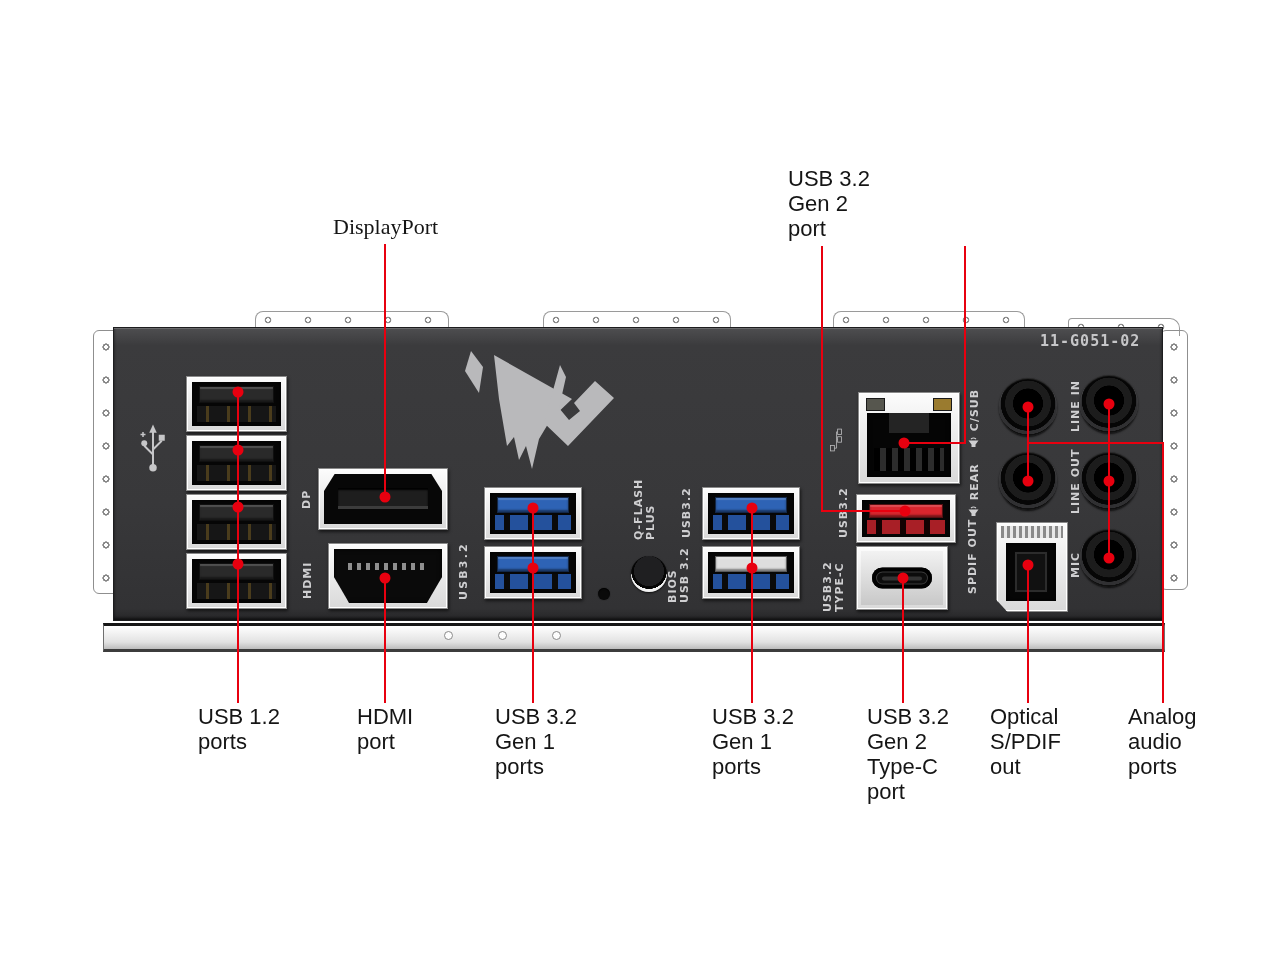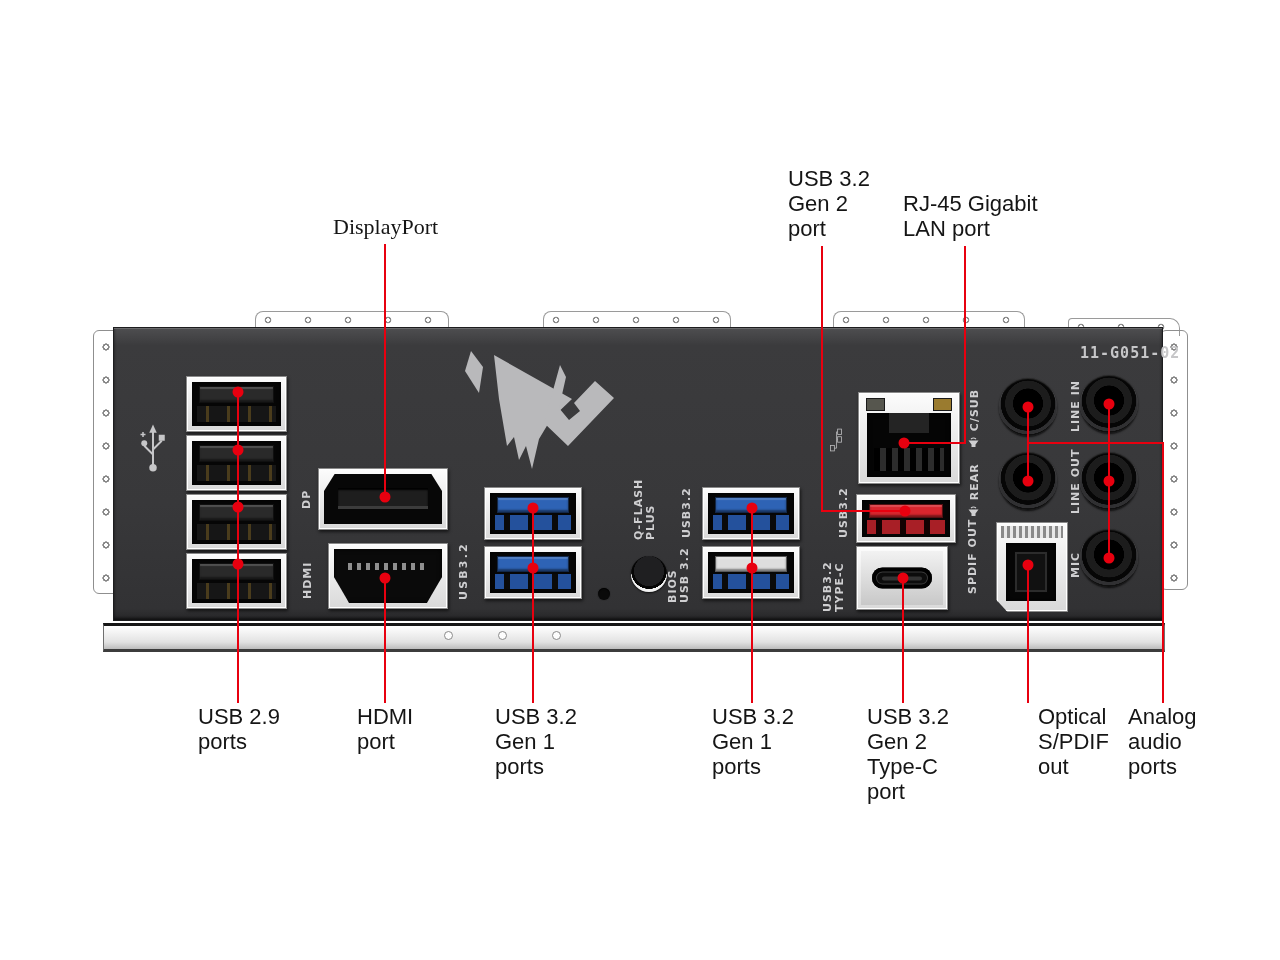--- a/index.html
+++ b/index.html
@@ -63,38 +63,36 @@
 </style>
 </head>
 <body>
 
 <div id="stage">
 
   <div class="callout" style="left:333px;top:214px;font-family:Liberation Serif, serif;">DisplayPort</div>
   <div class="callout" style="left:788px;top:166px;">USB 3.2
 Gen 2
 port</div>
-  <div class="callout" style="left:903px;top:191px;">RJ-45 Gigabit
-LAN port</div>
-
-  <div class="callout" style="left:198px;top:704px;">USB 2.9
+
+  <div class="callout" style="left:198px;top:704px;">USB 1.2
 ports</div>
   <div class="callout" style="left:357px;top:704px;">HDMI
 port</div>
   <div class="callout" style="left:495px;top:704px;">USB 3.2
 Gen 1
 ports</div>
   <div class="callout" style="left:712px;top:704px;">USB 3.2
 Gen 1
 ports</div>
   <div class="callout" style="left:867px;top:704px;">USB 3.2
 Gen 2
 Type-C
 port</div>
-  <div class="callout" style="left:990px;top:704px;margin-left:48px;">Optical
+  <div class="callout" style="left:990px;top:704px;">Optical
 S/PDIF
 out</div>
   <div class="callout" style="left:1128px;top:704px;">Analog
 audio
 ports</div>
 
   <div class="tab" style="left:255px;top:311px;width:192px;"></div>
   <div class="tab" style="left:543px;top:311px;width:186px;"></div>
   <div class="tab" style="left:833px;top:311px;width:190px;"></div>
   <div class="tab" style="left:1068px;top:318px;width:110px;border-radius:4px 10px 0 0;"></div>
@@ -107,21 +105,21 @@
   <div class="striphole" style="left:444px;top:631px;"></div>
   <div class="striphole" style="left:498px;top:631px;"></div>
   <div class="striphole" style="left:552px;top:631px;"></div>
 
   <svg class="abs" style="left:438px;top:343px;z-index:8;" width="215" height="128" viewBox="0 0 215 128">
     <polygon points="33,8 45,24 41,50 27,28" fill="#b9b9bb"></polygon>
     <polygon points="56,12 134,56 113,76 101,96 94,126 88,103 81,117 76,94 69,103 61,56" fill="#b9b9bb"></polygon>
     <polygon points="122,22 106,80 130,103 176,55 157,38 136,60 142,68 131,77 121,65 128,34" fill="#b9b9bb"></polygon>
   </svg>
 
-  <div class="partnum" style="left:1080px;top:332px;margin-top:12px;">11-G051-02</div>
+  <div class="partnum" style="left:1040px;top:332px;">11-G051-02</div>
 
   <div class="bezel" style="left:186px;top:376px;width:99px;height:54px;">
     <div class="usb-in">
       <div class="tongue t-black"></div>
       <div class="comb c-black"></div>
     </div>
   </div>
   <div class="bezel" style="left:186px;top:435px;width:99px;height:54px;">
     <div class="usb-in">
       <div class="tongue t-black"></div>

